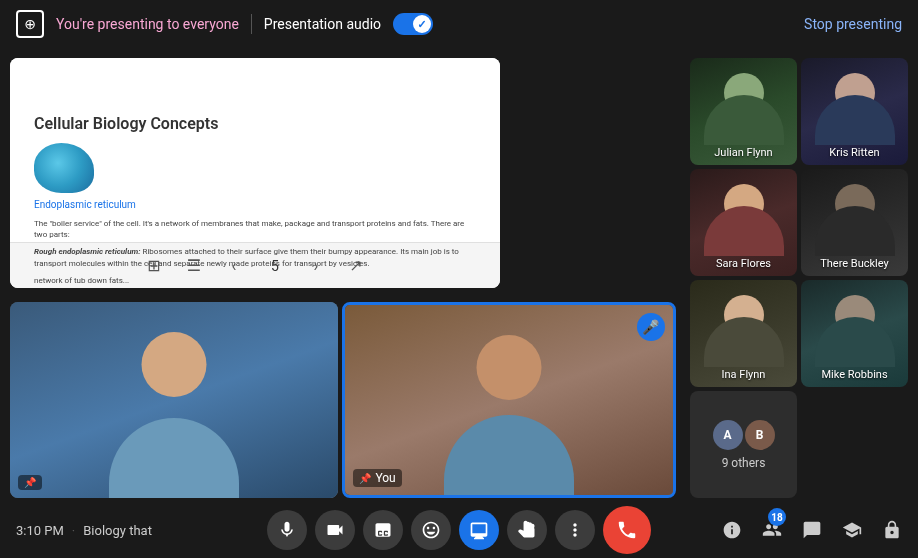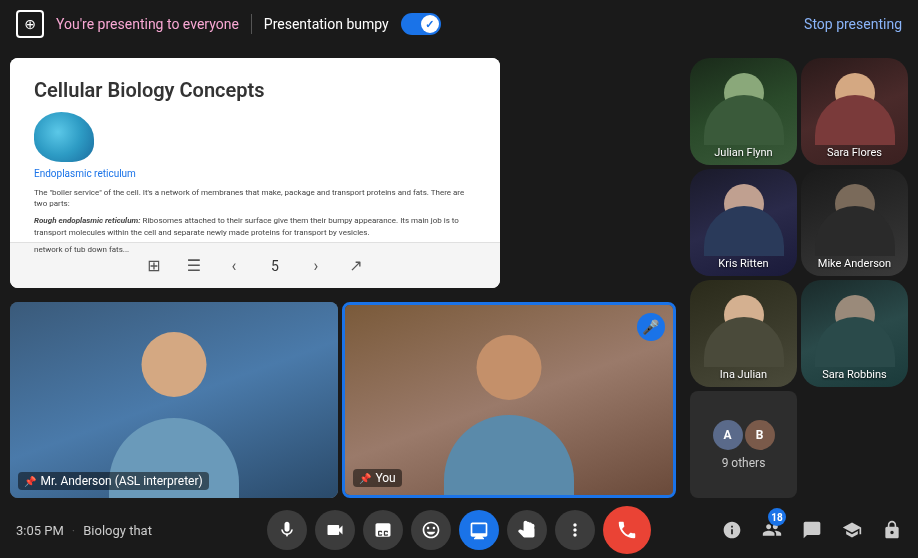--- a/index.html
+++ b/index.html
@@ -100,24 +100,25 @@
       border-radius: 8px;
       overflow: hidden;
     }
     .slide-content {
       width: 100%; height: calc(100% - 46px);
       background: #fff;
       padding: 20px 24px 10px;
       color: #333;
     }
     .slide-title {
-      font-size: 20px;
+      font-size: 16px;
       font-weight: 600;
       color: #333;
       margin-bottom: 10px;
+      margin-top: 36px;
     }
     .slide-cell-img {
       width: 60px; height: 50px;
       background: radial-gradient(circle at 40% 40%, #5bc8e8, #2d9bc4, #1a6b9e);
       border-radius: 50% 60% 40% 50%;
       margin-bottom: 6px;
       position: relative;
     }
     .slide-subtitle {
       font-size: 10px;
@@ -222,21 +223,21 @@
     .right-side {
       width: 232px;
       display: grid;
       grid-template-columns: 1fr 1fr;
       grid-template-rows: repeat(4, 1fr);
       gap: 4px;
       padding: 10px 10px 4px 4px;
     }
     .grid-tile {
       background: #2d2d2d;
-      border-radius: 20px;
+      border-radius: 8px;
       overflow: hidden;
       position: relative;
       display: flex; align-items: center; justify-content: flex-end;
     }
     .grid-name {
       position: absolute;
       bottom: 6px; left: 0; right: 0;
       text-align: center;
       font-size: 11px;
       color: #fff;
@@ -352,21 +353,21 @@
     .bg-paul { background: linear-gradient(160deg, #1a2a2a 0%, #2a4a4a 50%, #1a3a3a 100%); }
   </style>
 </head>
 <body>
 
 <div class="top-bar">
   <div class="top-bar-left">
     <div class="presenting-icon">⊕</div>
     <span class="presenting-text">You're presenting to everyone</span>
     <div class="divider-v"></div>
-    <span class="audio-label">Presentation bumpy</span>
+    <span class="audio-label">Presentation audio</span>
     <div class="toggle">
       <div class="toggle-knob">
         <span class="toggle-check">✓</span>
       </div>
     </div>
   </div>
   <div class="stop-btn">Stop presenting</div>
 </div>
 
 <div class="main-area">
@@ -400,21 +401,20 @@
       <div class="participant-tile">
         <div class="video-mr-anderson">
 
           <div style="position:relative;width:100%;height:100%;background:linear-gradient(160deg,#3a5a7a 0%,#4a7aaa 50%,#2a4a6a 100%)">
             <div style="position:absolute;top:30px;left:50%;transform:translateX(-50%);width:65px;height:65px;background:#d4a882;border-radius:50%;"></div>
             <div style="position:absolute;bottom:0;left:50%;transform:translateX(-50%);width:130px;height:80px;background:#6a9aba;border-radius:65px 65px 0 0;"></div>
           </div>
         </div>
         <div class="participant-name">
           <span class="pin-icon">📌</span>
-          <span>Mr. Anderson (ASL interpreter)</span>
         </div>
       </div>
 
       <div class="participant-tile active-speaker">
         <div class="video-you">
           <div style="position:relative;width:100%;height:100%;background:linear-gradient(160deg,#7a5a3a 0%,#9a7a6a 50%,#6a4a3a 100%)">
             <div style="position:absolute;top:30px;left:50%;transform:translateX(-50%);width:65px;height:65px;background:#c4906a;border-radius:50%;"></div>
             <div style="position:absolute;bottom:0;left:50%;transform:translateX(-50%);width:130px;height:80px;background:#5a8aaa;border-radius:65px 65px 0 0;"></div>
           </div>
         </div>
@@ -430,74 +430,74 @@
   <div class="right-side">
 
     <div class="grid-tile bg-julian">
       <div style="position:relative;width:100%;height:100%;">
         <div style="position:absolute;top:15px;left:50%;transform:translateX(-50%);width:40px;height:40px;background:#8aa87a;border-radius:50%;"></div>
         <div style="position:absolute;bottom:20px;left:50%;transform:translateX(-50%);width:80px;height:50px;background:#3a5a3a;border-radius:40px 40px 0 0;"></div>
       </div>
       <div class="grid-name">Julian Flynn</div>
     </div>
 
+    <div class="grid-tile bg-kris">
+      <div style="position:relative;width:100%;height:100%;">
+        <div style="position:absolute;top:15px;left:50%;transform:translateX(-50%);width:40px;height:40px;background:#c0a090;border-radius:50%;"></div>
+        <div style="position:absolute;bottom:20px;left:50%;transform:translateX(-50%);width:80px;height:50px;background:#2a3a5a;border-radius:40px 40px 0 0;"></div>
+      </div>
+      <div class="grid-name">Kris Ritten</div>
+    </div>
+
     <div class="grid-tile bg-sara">
       <div style="position:relative;width:100%;height:100%;">
         <div style="position:absolute;top:15px;left:50%;transform:translateX(-50%);width:40px;height:40px;background:#d4a882;border-radius:50%;"></div>
         <div style="position:absolute;bottom:20px;left:50%;transform:translateX(-50%);width:80px;height:50px;background:#7a3a3a;border-radius:40px 40px 0 0;"></div>
       </div>
       <div class="grid-name">Sara Flores</div>
     </div>
 
-    <div class="grid-tile bg-kris">
-      <div style="position:relative;width:100%;height:100%;">
-        <div style="position:absolute;top:15px;left:50%;transform:translateX(-50%);width:40px;height:40px;background:#c0a090;border-radius:50%;"></div>
-        <div style="position:absolute;bottom:20px;left:50%;transform:translateX(-50%);width:80px;height:50px;background:#2a3a5a;border-radius:40px 40px 0 0;"></div>
-      </div>
-      <div class="grid-name">Kris Ritten</div>
-    </div>
-
 
     <div class="grid-tile bg-mike">
       <div style="position:relative;width:100%;height:100%;">
         <div style="position:absolute;top:15px;left:50%;transform:translateX(-50%);width:40px;height:40px;background:#7a6a5a;border-radius:50%;"></div>
         <div style="position:absolute;bottom:20px;left:50%;transform:translateX(-50%);width:80px;height:50px;background:#2a2a2a;border-radius:40px 40px 0 0;"></div>
       </div>
-      <div class="grid-name">Mike Anderson</div>
+      <div class="grid-name">There Buckley</div>
     </div>
 
     <div class="grid-tile bg-ina">
       <div style="position:relative;width:100%;height:100%;">
         <div style="position:absolute;top:15px;left:50%;transform:translateX(-50%);width:40px;height:40px;background:#d4b090;border-radius:50%;"></div>
         <div style="position:absolute;bottom:20px;left:50%;transform:translateX(-50%);width:80px;height:50px;background:#4a4a3a;border-radius:40px 40px 0 0;"></div>
       </div>
-      <div class="grid-name">Ina Julian</div>
+      <div class="grid-name">Ina Flynn</div>
     </div>
 
     <div class="grid-tile bg-paul">
       <div style="position:relative;width:100%;height:100%;">
         <div style="position:absolute;top:15px;left:50%;transform:translateX(-50%);width:40px;height:40px;background:#9a8a7a;border-radius:50%;"></div>
         <div style="position:absolute;bottom:20px;left:50%;transform:translateX(-50%);width:80px;height:50px;background:#2a4a4a;border-radius:40px 40px 0 0;"></div>
       </div>
-      <div class="grid-name">Sara Robbins</div>
+      <div class="grid-name">Mike Robbins</div>
     </div>
 
     <div class="grid-tile others-tile">
       <div class="others-avatars">
         <div class="mini-avatar" style="background:#5a6a8a;">A</div>
         <div class="mini-avatar" style="background:#7a5a4a;">B</div>
       </div>
       <div class="others-label">9 others</div>
     </div>
   </div>
 </div>
 
 <div class="bottom-bar">
   <div class="time-class">
-    <span>3:05 PM</span>
+    <span>3:10 PM</span>
     <span class="time-separator">·</span>
     <span>Biology that</span>
   </div>
 
   <div class="controls-center">
 
     <div class="ctrl-btn" title="Microphone">
       <svg width="20" height="20" viewBox="0 0 24 24" fill="white">
         <path d="M12 14c1.66 0 3-1.34 3-3V5c0-1.66-1.34-3-3-3S9 3.34 9 5v6c0 1.66 1.34 3 3 3zm5.91-3c-.49 0-.9.36-.98.85C16.52 14.2 14.47 16 12 16s-4.52-1.8-4.93-4.15c-.08-.49-.49-.85-.98-.85-.61 0-1.09.54-1 1.14.49 3 2.89 5.35 5.91 5.78V19c0 .55.45 1 1 1s1-.45 1-1v-1.08c3.02-.43 5.42-2.78 5.91-5.78.1-.6-.39-1.14-1-1.14z"></path>
       </svg>

